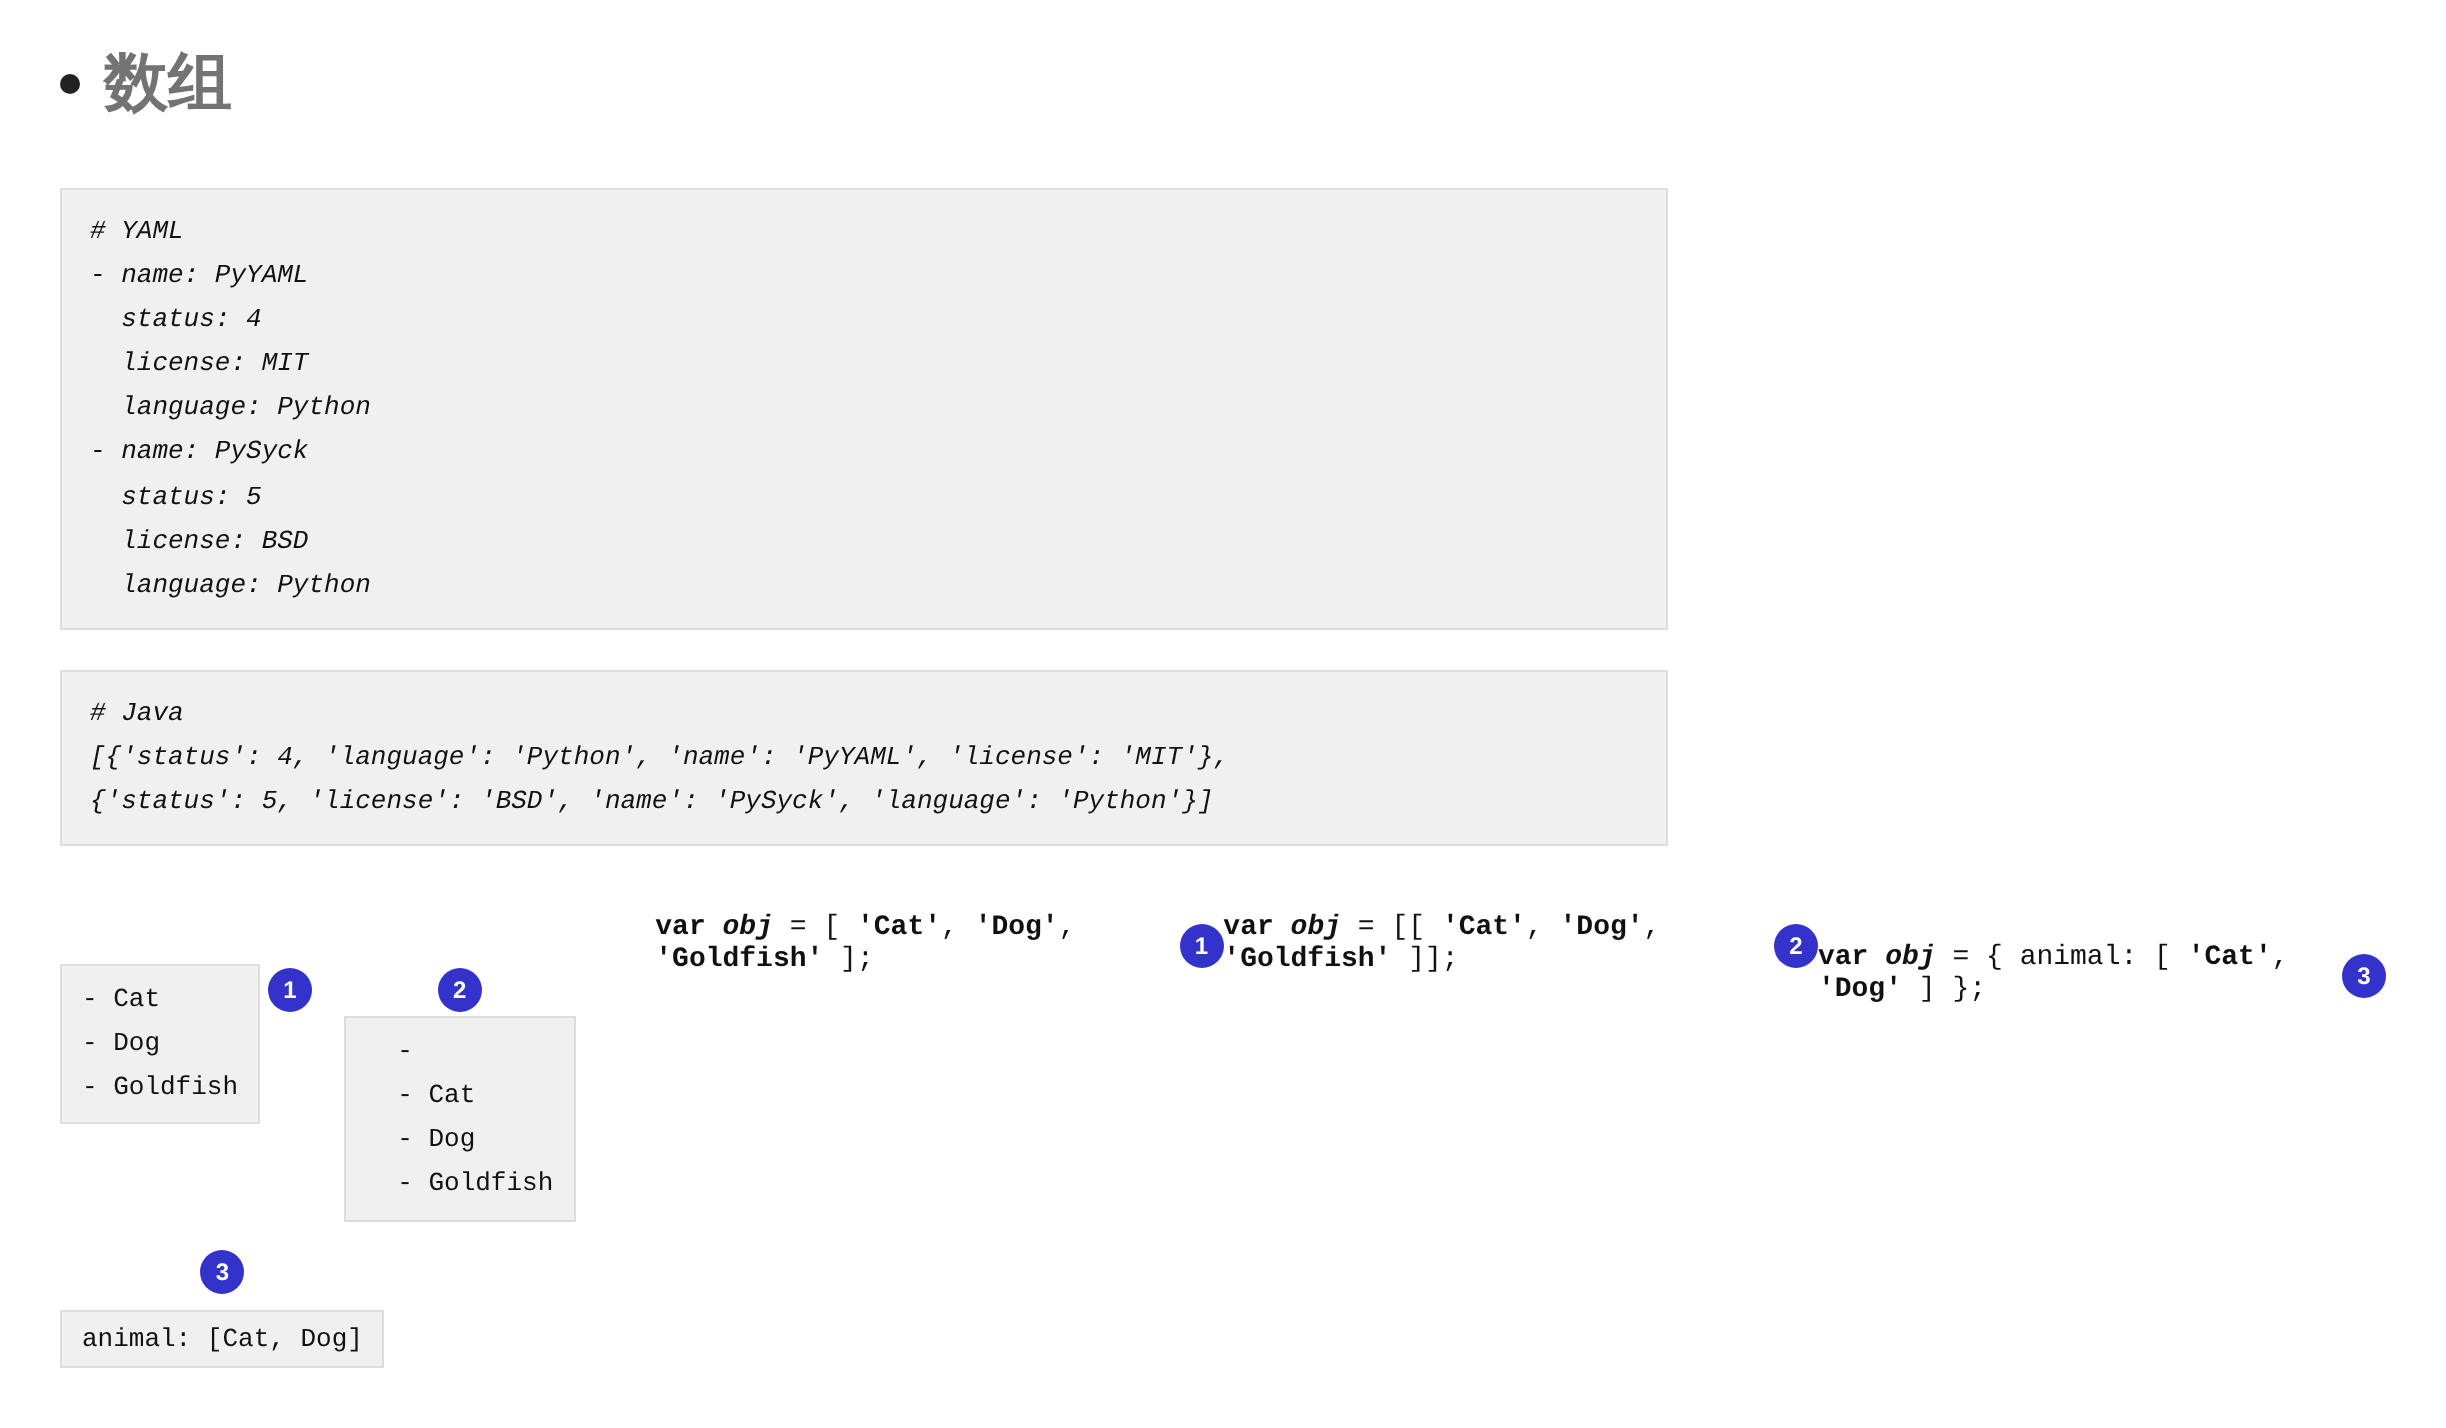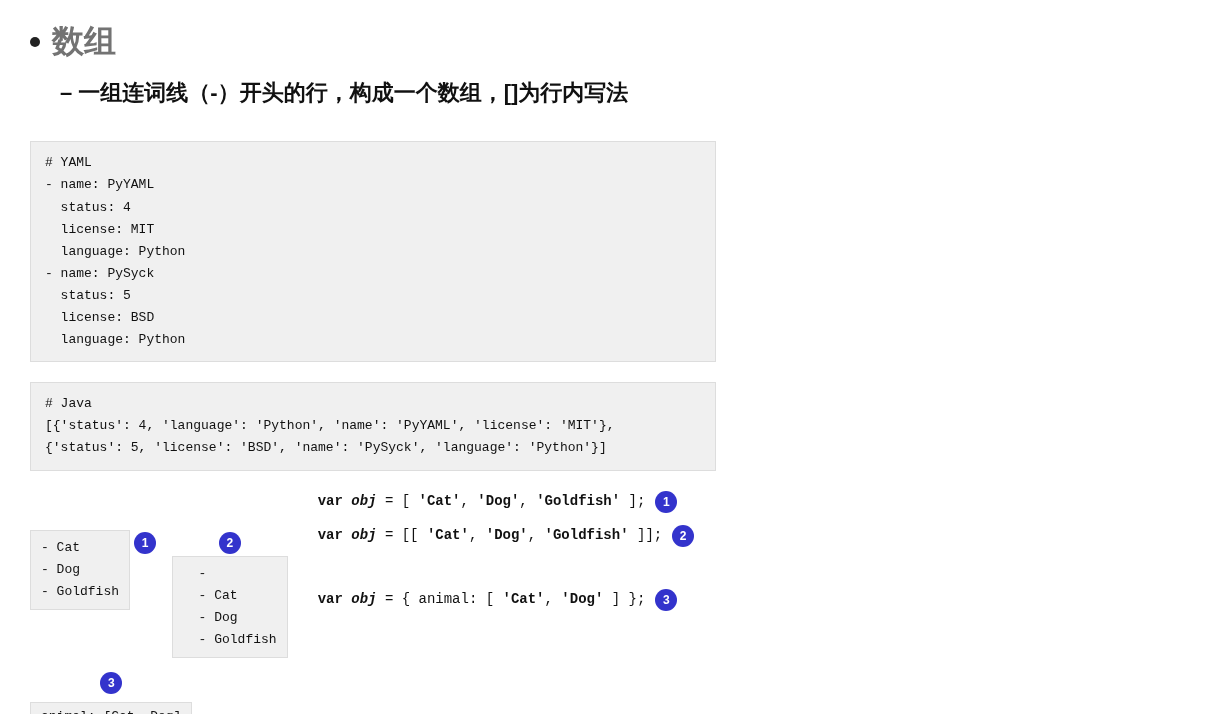--- a/index.html
+++ b/index.html
@@ -48,21 +48,22 @@
       margin: 10px 0;
       font-family: 'Courier New', monospace;
       font-size: 13px;
       color: #111;
       line-height: 1.7;
       white-space: pre;
       display: inline-block;
       min-width: 600px;
     }
     .code-block-full {
-      width: 686px;
+      width: 804px;
+      font-style: italic;
     }
     .bottom-section {
       display: flex;
       align-items: flex-start;
       gap: 0px;
       margin-top: 8px;
     }
     .left-panels {
       display: flex;
       flex-direction: column;
@@ -94,23 +95,22 @@
       font-size: 12px;
       font-weight: bold;
       display: inline-flex;
       align-items: center;
       justify-content: center;
       flex-shrink: 0;
       margin-top: 2px;
     }
     .right-code-section {
       display: flex;
-      flex-direction: column;
-      gap: 10px;
-      margin-left: 14px;
+      gap: 0;
+      margin-left: 24px;
     }
     .right-row {
       display: flex;
       align-items: center;
       gap: 10px;
     }
     .code-inline {
       font-family: 'Courier New', monospace;
       font-size: 14px;
       color: #111;
@@ -149,21 +149,20 @@
   </style>
 </head>
 <body>
 
 <div class="bullet-title">
   <span class="bullet-dot"></span>
   <span class="title-text">数组</span>
 </div>
 
 <div class="sub-list">
-  <div class="sub-item">一组连词线（-）开头的行，构成一个数组，[]为行内写法</div>
 </div>
 
 <div>
   <div class="code-block code-block-full"># YAML
 - name: PyYAML
   status: 4
   license: MIT
   language: Python
 - name: PySyck
   status: 5

